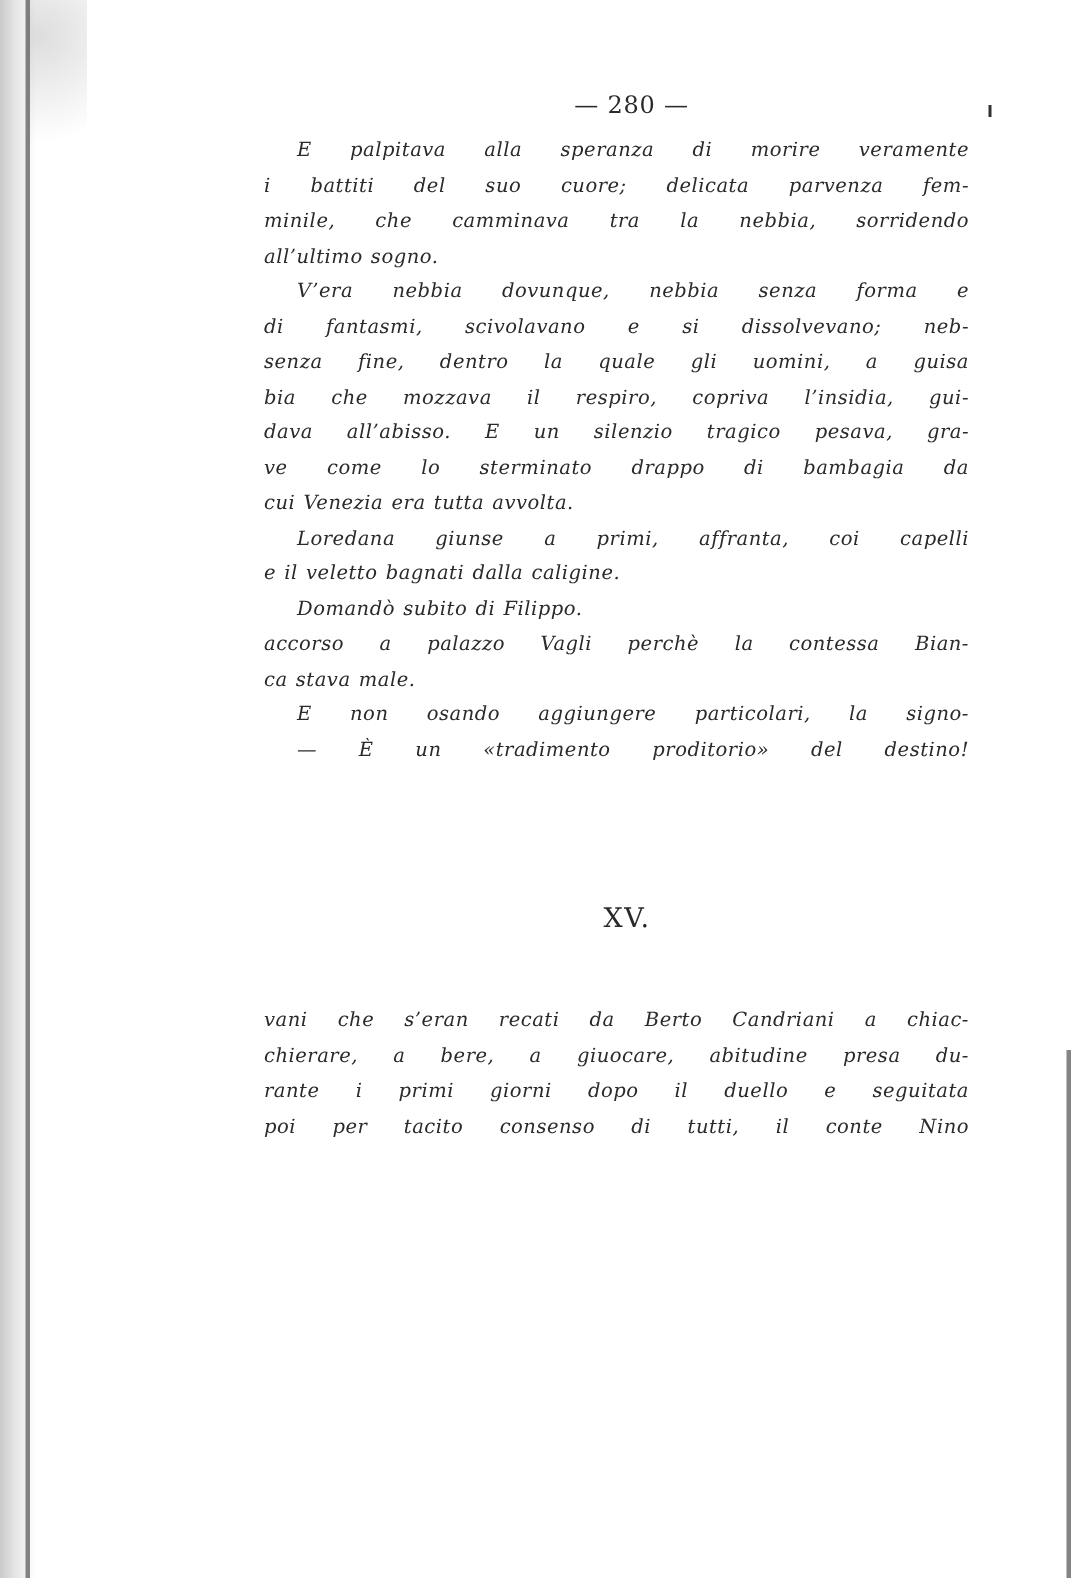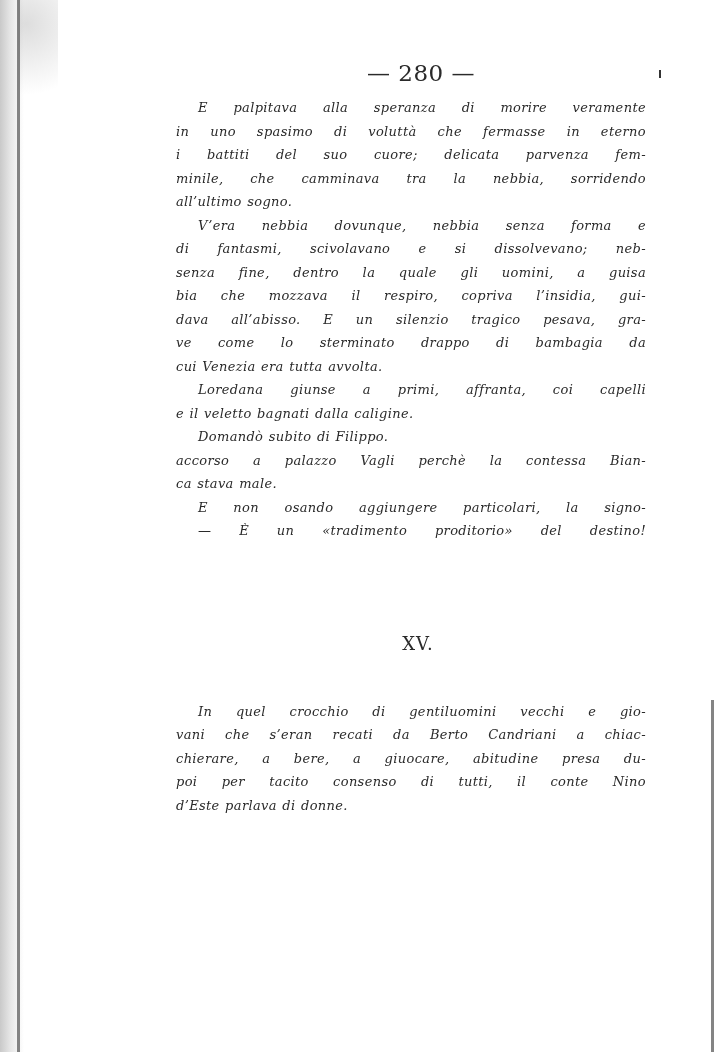--- a/index.html
+++ b/index.html
@@ -42,21 +42,21 @@
       opacity: 0.85;
     }
     .page {
       position: absolute;
       left: 176px;
       top: 60px;
       width: 470px;
     }
     .page-number {
       text-align: center;
-      font-size: 23px;
+      font-size: 16px;
       letter-spacing: 0.5px;
       margin-bottom: 10px;
       padding-left: 20px;
     }
     .stray-mark {
       position: absolute;
       left: 659px;
       top: 70px;
       width: 2px;
       height: 8px;
@@ -91,21 +91,20 @@
 <div class="gutter-line-left"></div>
 <div class="gutter-right-line"></div>
 <div class="stray-mark"></div>
 
 <div class="page">
   <div class="page-number">— 280 —</div>
 
   <div>
     <p>
       <span class="line">E palpitava alla speranza di morire veramente</span>
-      <span class="line" style="text-indent:0">in uno spasimo di voluttà che fermasse in eterno</span>
       <span class="line" style="text-indent:0">i battiti del suo cuore; delicata parvenza fem-</span>
       <span class="line" style="text-indent:0">minile, che camminava tra la nebbia, sorridendo</span>
       <span class="line last" style="text-indent:0">all’ultimo sogno.</span>
     </p>
     <p>
       <span class="line">V’era nebbia dovunque, nebbia senza forma e</span>
       <span class="line" style="text-indent:0">di fantasmi, scivolavano e si dissolvevano; neb-</span>
       <span class="line" style="text-indent:0">senza fine, dentro la quale gli uomini, a guisa</span>
       <span class="line" style="text-indent:0">bia che mozzava il respiro, copriva l’insidia, gui-</span>
       <span class="line" style="text-indent:0">dava all’abisso. E un silenzio tragico pesava, gra-</span>
@@ -128,20 +127,19 @@
     </p>
     <p>
       <span class="line">— È un «tradimento proditorio» del destino!</span>
     </p>
   </div>
 
   <div class="chapter-heading">XV.</div>
 
   <div>
     <p>
-      <span class="line">In quel crocchio di gentiluomini vecchi e gio-</span>
       <span class="line" style="text-indent:0">vani che s’eran recati da Berto Candriani a chiac-</span>
       <span class="line" style="text-indent:0">chierare, a bere, a giuocare, abitudine presa du-</span>
+      <span class="line" style="text-indent:0">rante i primi giorni dopo il duello e seguitata</span>
       <span class="line" style="text-indent:0">poi per tacito consenso di tutti, il conte Nino</span>
-      <span class="line last" style="text-indent:0">d’Este parlava di donne.</span>
     </p>
   </div>
 </div>
 
 </body></html>

